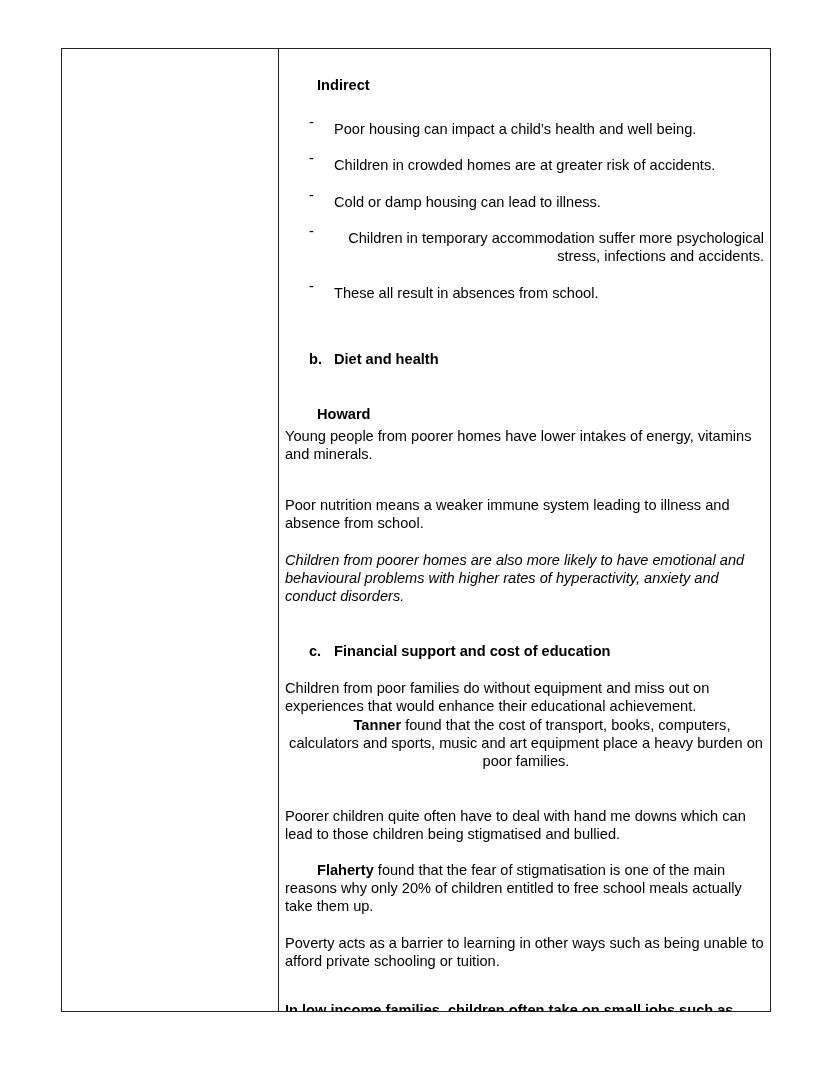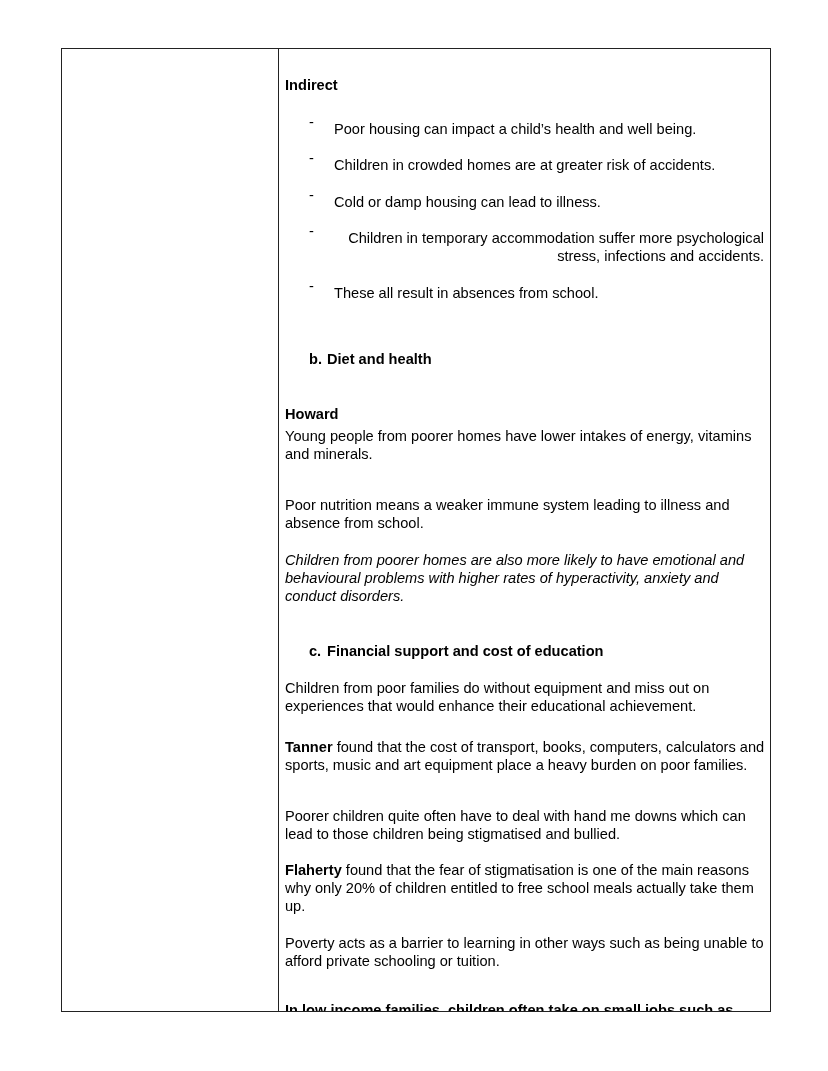--- a/index.html
+++ b/index.html
@@ -37,21 +37,21 @@
   }
   .content {
     position: absolute;
     left: 6px;
     top: 0;
     width: 482px;
     font-size: 14.6px;
     line-height: 18.2px;
   }
   .abs { position: absolute; left: 0; }
-  .bold { font-weight: bold; }
+  .bold { font-weight: bold; margin-left: 32px; }
   .bullet {
     position: absolute;
     left: 24px;
     width: 460px;
   }
   .bullet .dash {
     position: absolute;
     left: 0;
     top: 0;
   }
@@ -65,21 +65,21 @@
     position: absolute;
     left: 24px;
     font-weight: bold;
   }
   .subhead .marker {
     position: absolute;
     left: 0;
   }
   .subhead .stext {
     position: absolute;
-    left: 18px;
+    left: 25px;
     white-space: nowrap;
   }
   .para {
     position: absolute;
     left: 0;
     width: 482px;
   }
 </style>
 </head>
 <body>
@@ -124,21 +124,21 @@
       <div class="para" style="top:502px;font-style:italic;">Children from poorer homes are also more likely to have emotional and behavioural problems with higher rates of hyperactivity, anxiety and conduct disorders.</div>
 
       <div class="subhead" style="top:593px;">
         <span class="marker">c.</span>
         <span class="stext">Financial support and cost of education</span>
       </div>
 
       <div class="para" style="top:630px;">
         <span>Children from poor families do without equipment and miss out on experiences that would enhance their educational achievement.</span>
       </div>
-      <div class="para" style="top:689px;">
+      <div class="para" style="top:667px;text-align:center;">
         <span class="bold">Tanner</span><span> found that the cost of transport, books, computers, calculators and sports, music and art equipment place a heavy burden on poor families.</span>
       </div>
       <div class="para" style="top:758px;">
         <span>Poorer children quite often have to deal with hand me downs which can lead to those children being stigmatised and bullied.</span>
       </div>
       <div class="para" style="top:812px;">
         <span class="bold">Flaherty</span><span> found that the fear of stigmatisation is one of the main reasons why only 20% of children entitled to free school meals actually take them up.</span>
       </div>
       <div class="para" style="top:885px;">
         <span>Poverty acts as a barrier to learning in other ways such as being unable to afford private schooling or tuition.</span>

